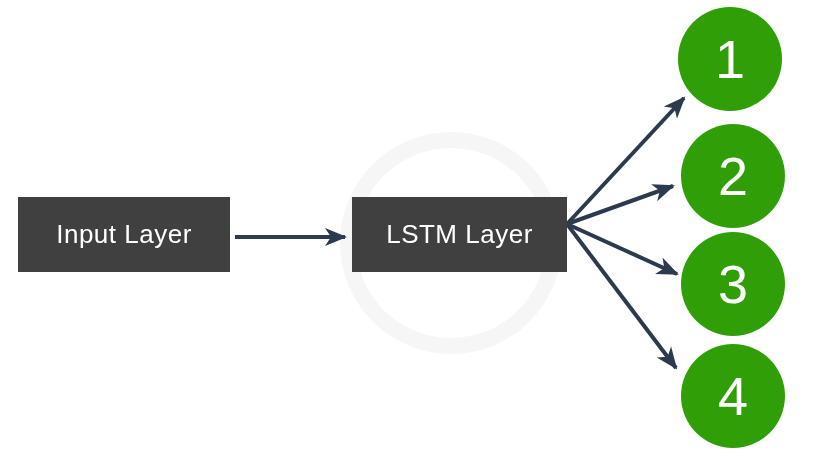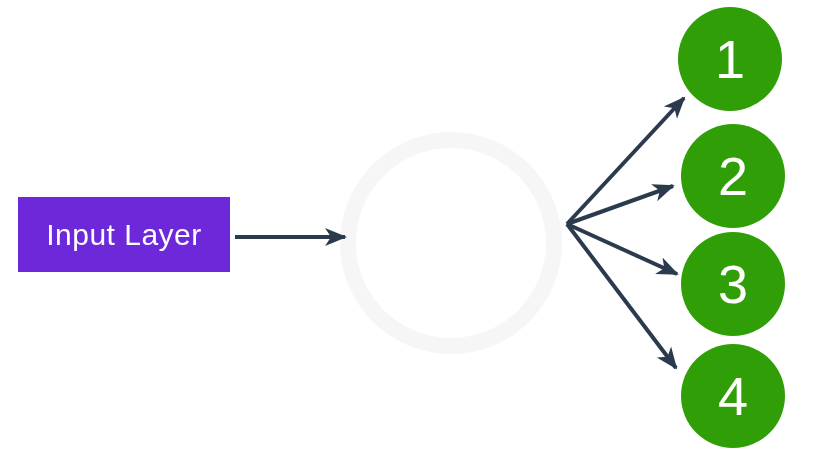--- a/index.html
+++ b/index.html
@@ -27,26 +27,26 @@
     z-index: 1;
   }
   .arrows {
     position: absolute;
     left: 0;
     top: 0;
     z-index: 2;
   }
   .node-box {
     position: absolute;
-    background: #6d28d9;
+    background: #404040;
     color: #ffffff;
     display: flex;
     align-items: center;
     justify-content: center;
-    font-size: 30px;
+    font-size: 26px;
     letter-spacing: 0.5px;
     z-index: 3;
   }
   .box-input { left: 18px;  top: 197px; width: 212px; height: 75px; }
   .box-lstm  { left: 352px; top: 197px; width: 215px; height: 75px; }
   .out-circle {
     position: absolute;
     width: 104px;
     height: 104px;
     border-radius: 50%;
@@ -80,20 +80,23 @@
     <line x1="567" y1="224" x2="684" y2="98" stroke="#2b3b4d" stroke-width="4" marker-end="url(#ah)"></line>
     <line x1="567" y1="224" x2="673" y2="186" stroke="#2b3b4d" stroke-width="4" marker-end="url(#ah)"></line>
     <line x1="567" y1="224" x2="677" y2="274" stroke="#2b3b4d" stroke-width="4" marker-end="url(#ah)"></line>
     <line x1="567" y1="224" x2="676" y2="368" stroke="#2b3b4d" stroke-width="4" marker-end="url(#ah)"></line>
   </svg>
 
   <div class="node-box box-input">
     <span>Input Layer</span>
   </div>
 
+  <div class="node-box box-lstm">
+    <span>LSTM Layer</span>
+  </div>
 
   <div class="out-circle c1">
     <span>1</span>
   </div>
   <div class="out-circle c2">
     <span>2</span>
   </div>
   <div class="out-circle c3">
     <span>3</span>
   </div>

